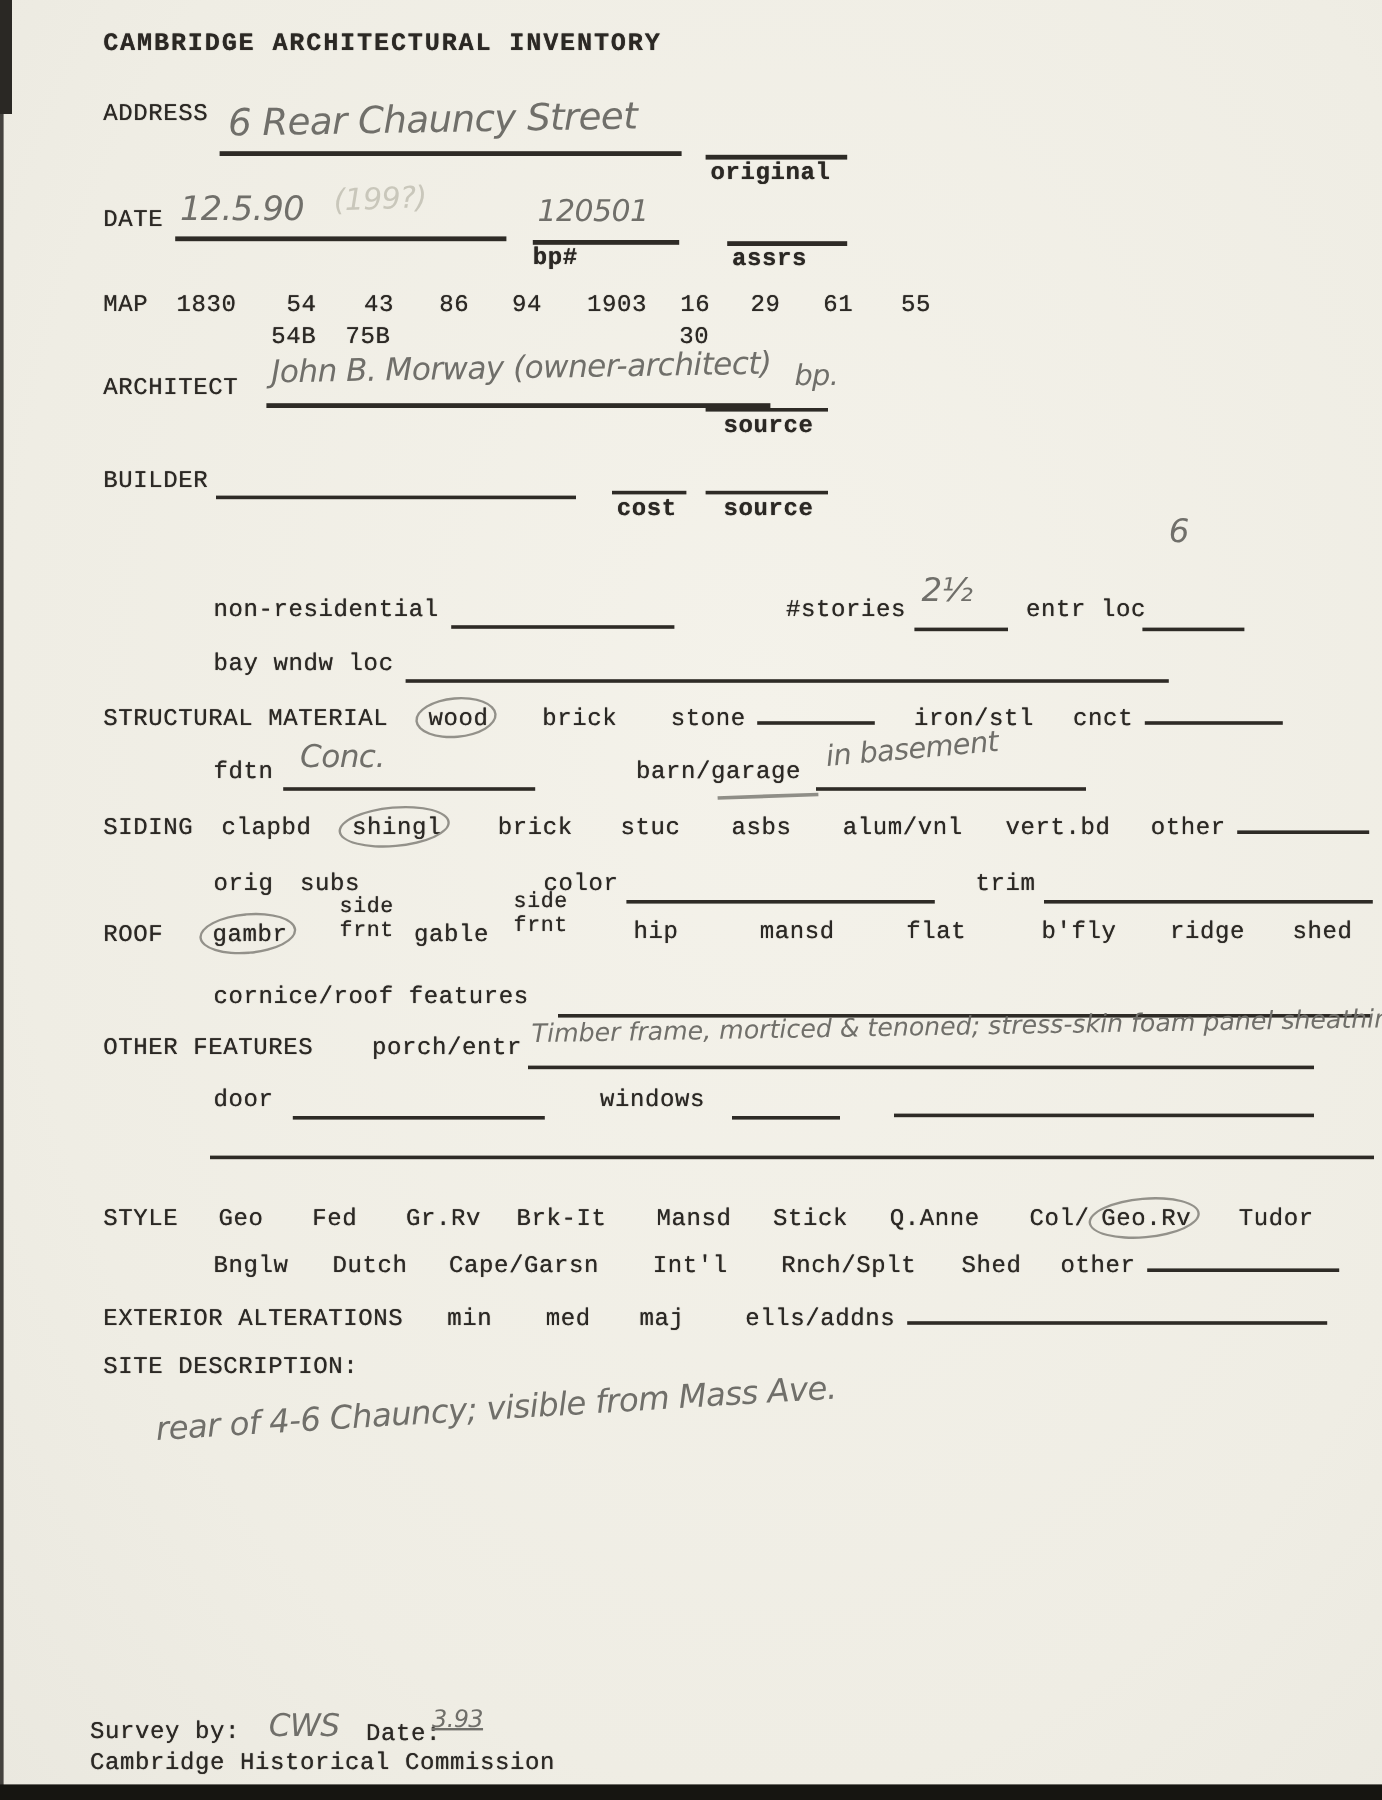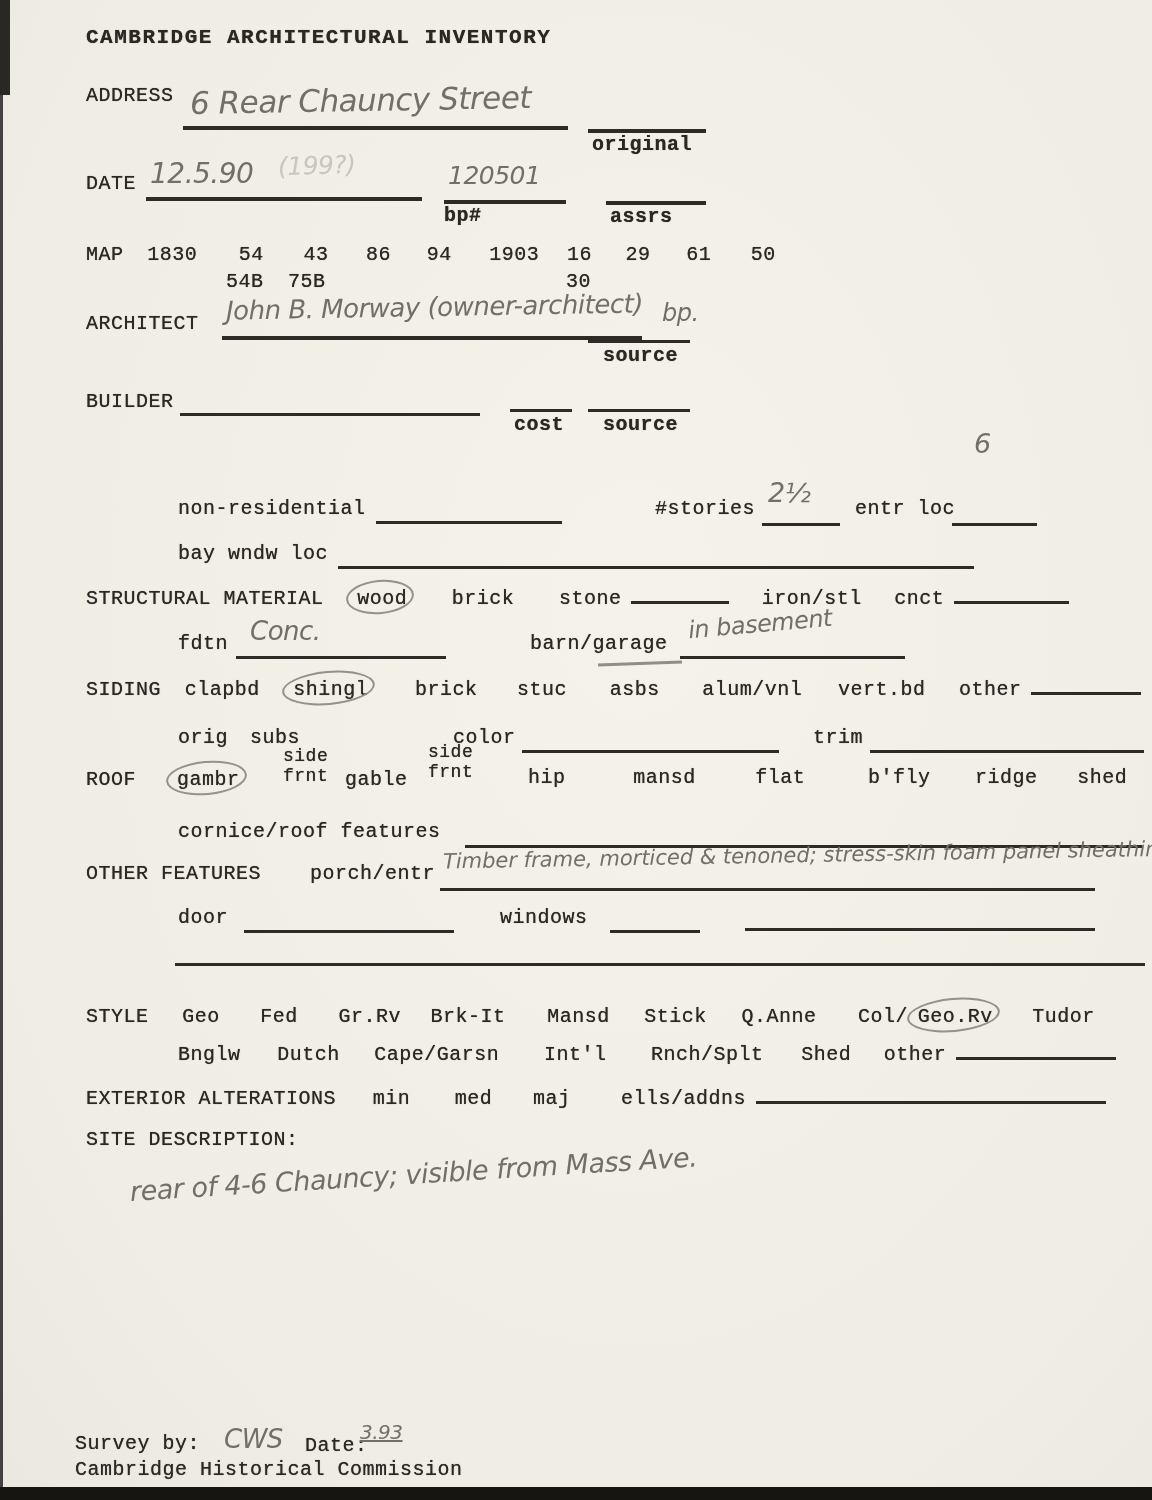--- a/index.html
+++ b/index.html
@@ -72,21 +72,21 @@
     <span class="tk" style="margin-right:14px;">MAP</span>
     <span class="tk" style="margin-right:32px;text-align:right;">1830</span>
     <span class="tk" style="margin-right:30px;">54</span>
     <span class="tk" style="margin-right:28px;">43</span>
     <span class="tk" style="margin-right:26px;">86</span>
     <span class="tk" style="margin-right:28px;">94</span>
     <span class="tk" style="margin-right:18px;">1903</span>
     <span class="tk" style="margin-right:24px;">16</span>
     <span class="tk" style="margin-right:26px;">29</span>
     <span class="tk" style="margin-right:30px;">61</span>
-    <span class="tk">50</span>
+    <span class="tk">55</span>
   </div>
   <div class="t" style="left:226px;top:270px;">54B</div>
   <div class="t" style="left:288px;top:270px;">75B</div>
   <div class="t" style="left:566px;top:270px;">30</div>
 
   
   <div class="t" style="left:86px;top:312px;">ARCHITECT</div>
   <div class="hw" style="left:226px;top:292px;font-size:26px;transform:rotate(-1deg);">John B. Morway (owner-architect)</div>
   <div class="uline thick" style="left:222px;top:336px;width:420px;"></div>
   <div class="hw" style="left:662px;top:299px;font-size:24px;">bp.</div>

